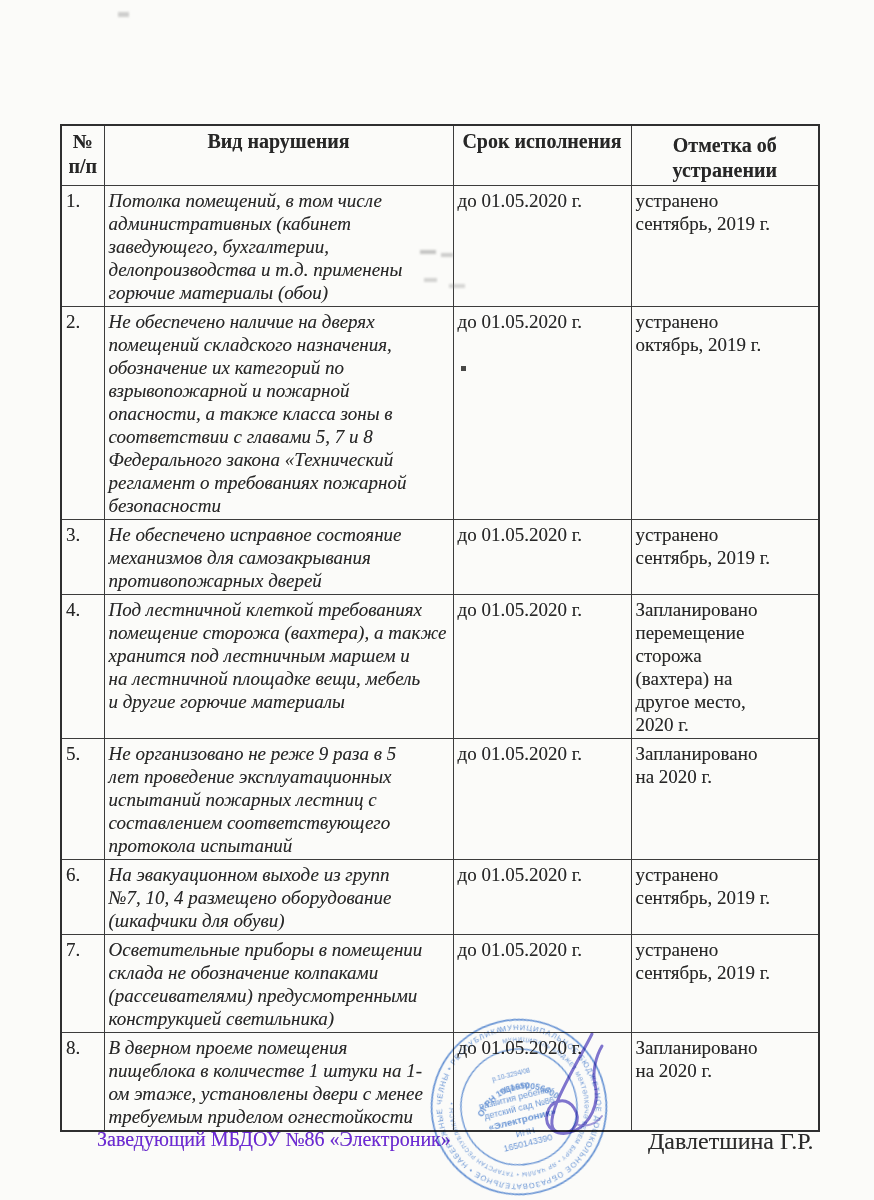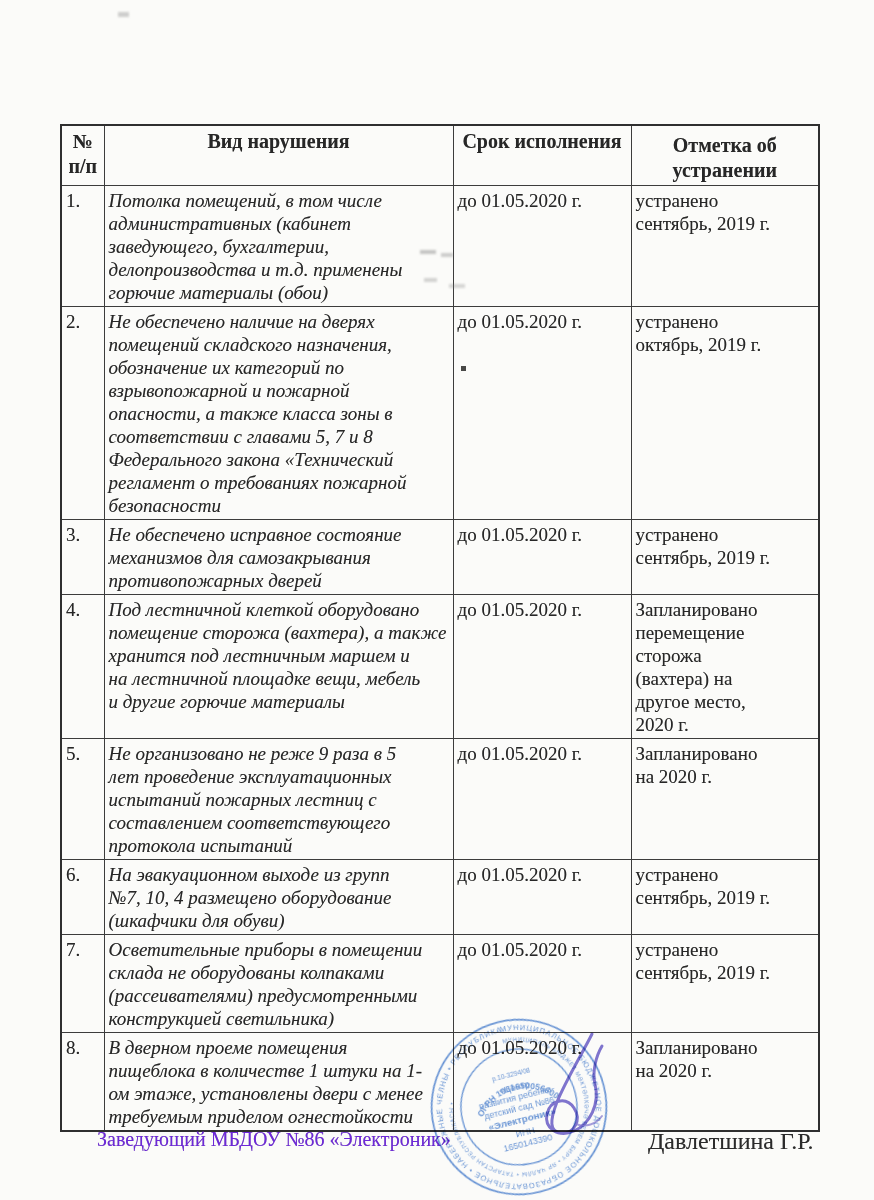--- a/index.html
+++ b/index.html
@@ -159,21 +159,21 @@
           <td class="c-num">3.</td>
           <td class="c-viol pre">Не обеспечено исправное состояние
 механизмов для самозакрывания
 противопожарных дверей</td>
           <td class="c-dead pre">до 01.05.2020  г.</td>
           <td class="c-mark pre">устранено
 сентябрь, 2019 г.</td>
         </tr>
         <tr>
           <td class="c-num">4.</td>
-          <td class="c-viol pre">Под лестничной клеткой оборудовано
+          <td class="c-viol pre">Под лестничной клеткой требованиях
 помещение сторожа (вахтера), а также
 хранится под лестничным маршем и
 на лестничной площадке вещи, мебель
 и другие горючие материалы</td>
           <td class="c-dead pre">до 01.05.2020  г.</td>
           <td class="c-mark pre">Запланировано
 перемещение
 сторожа
 (вахтера) на
 другое место,
@@ -195,21 +195,21 @@
           <td class="c-viol pre">На эвакуационном выходе из групп
 №7, 10, 4 размещено оборудование
 (шкафчики для обуви)</td>
           <td class="c-dead pre">до 01.05.2020  г.</td>
           <td class="c-mark pre">устранено
 сентябрь, 2019 г.</td>
         </tr>
         <tr>
           <td class="c-num">7.</td>
           <td class="c-viol pre">Осветительные приборы в помещении
-склада не оборудованы колпаками
+склада не обозначение колпаками
 (рассеивателями) предусмотренными
 конструкцией светильника)</td>
           <td class="c-dead pre">до 01.05.2020  г.</td>
           <td class="c-mark pre">устранено
 сентябрь, 2019 г.</td>
         </tr>
         <tr>
           <td class="c-num">8.</td>
           <td class="c-viol pre">В дверном проеме помещения
 пищеблока в количестве 1 штуки на 1-

